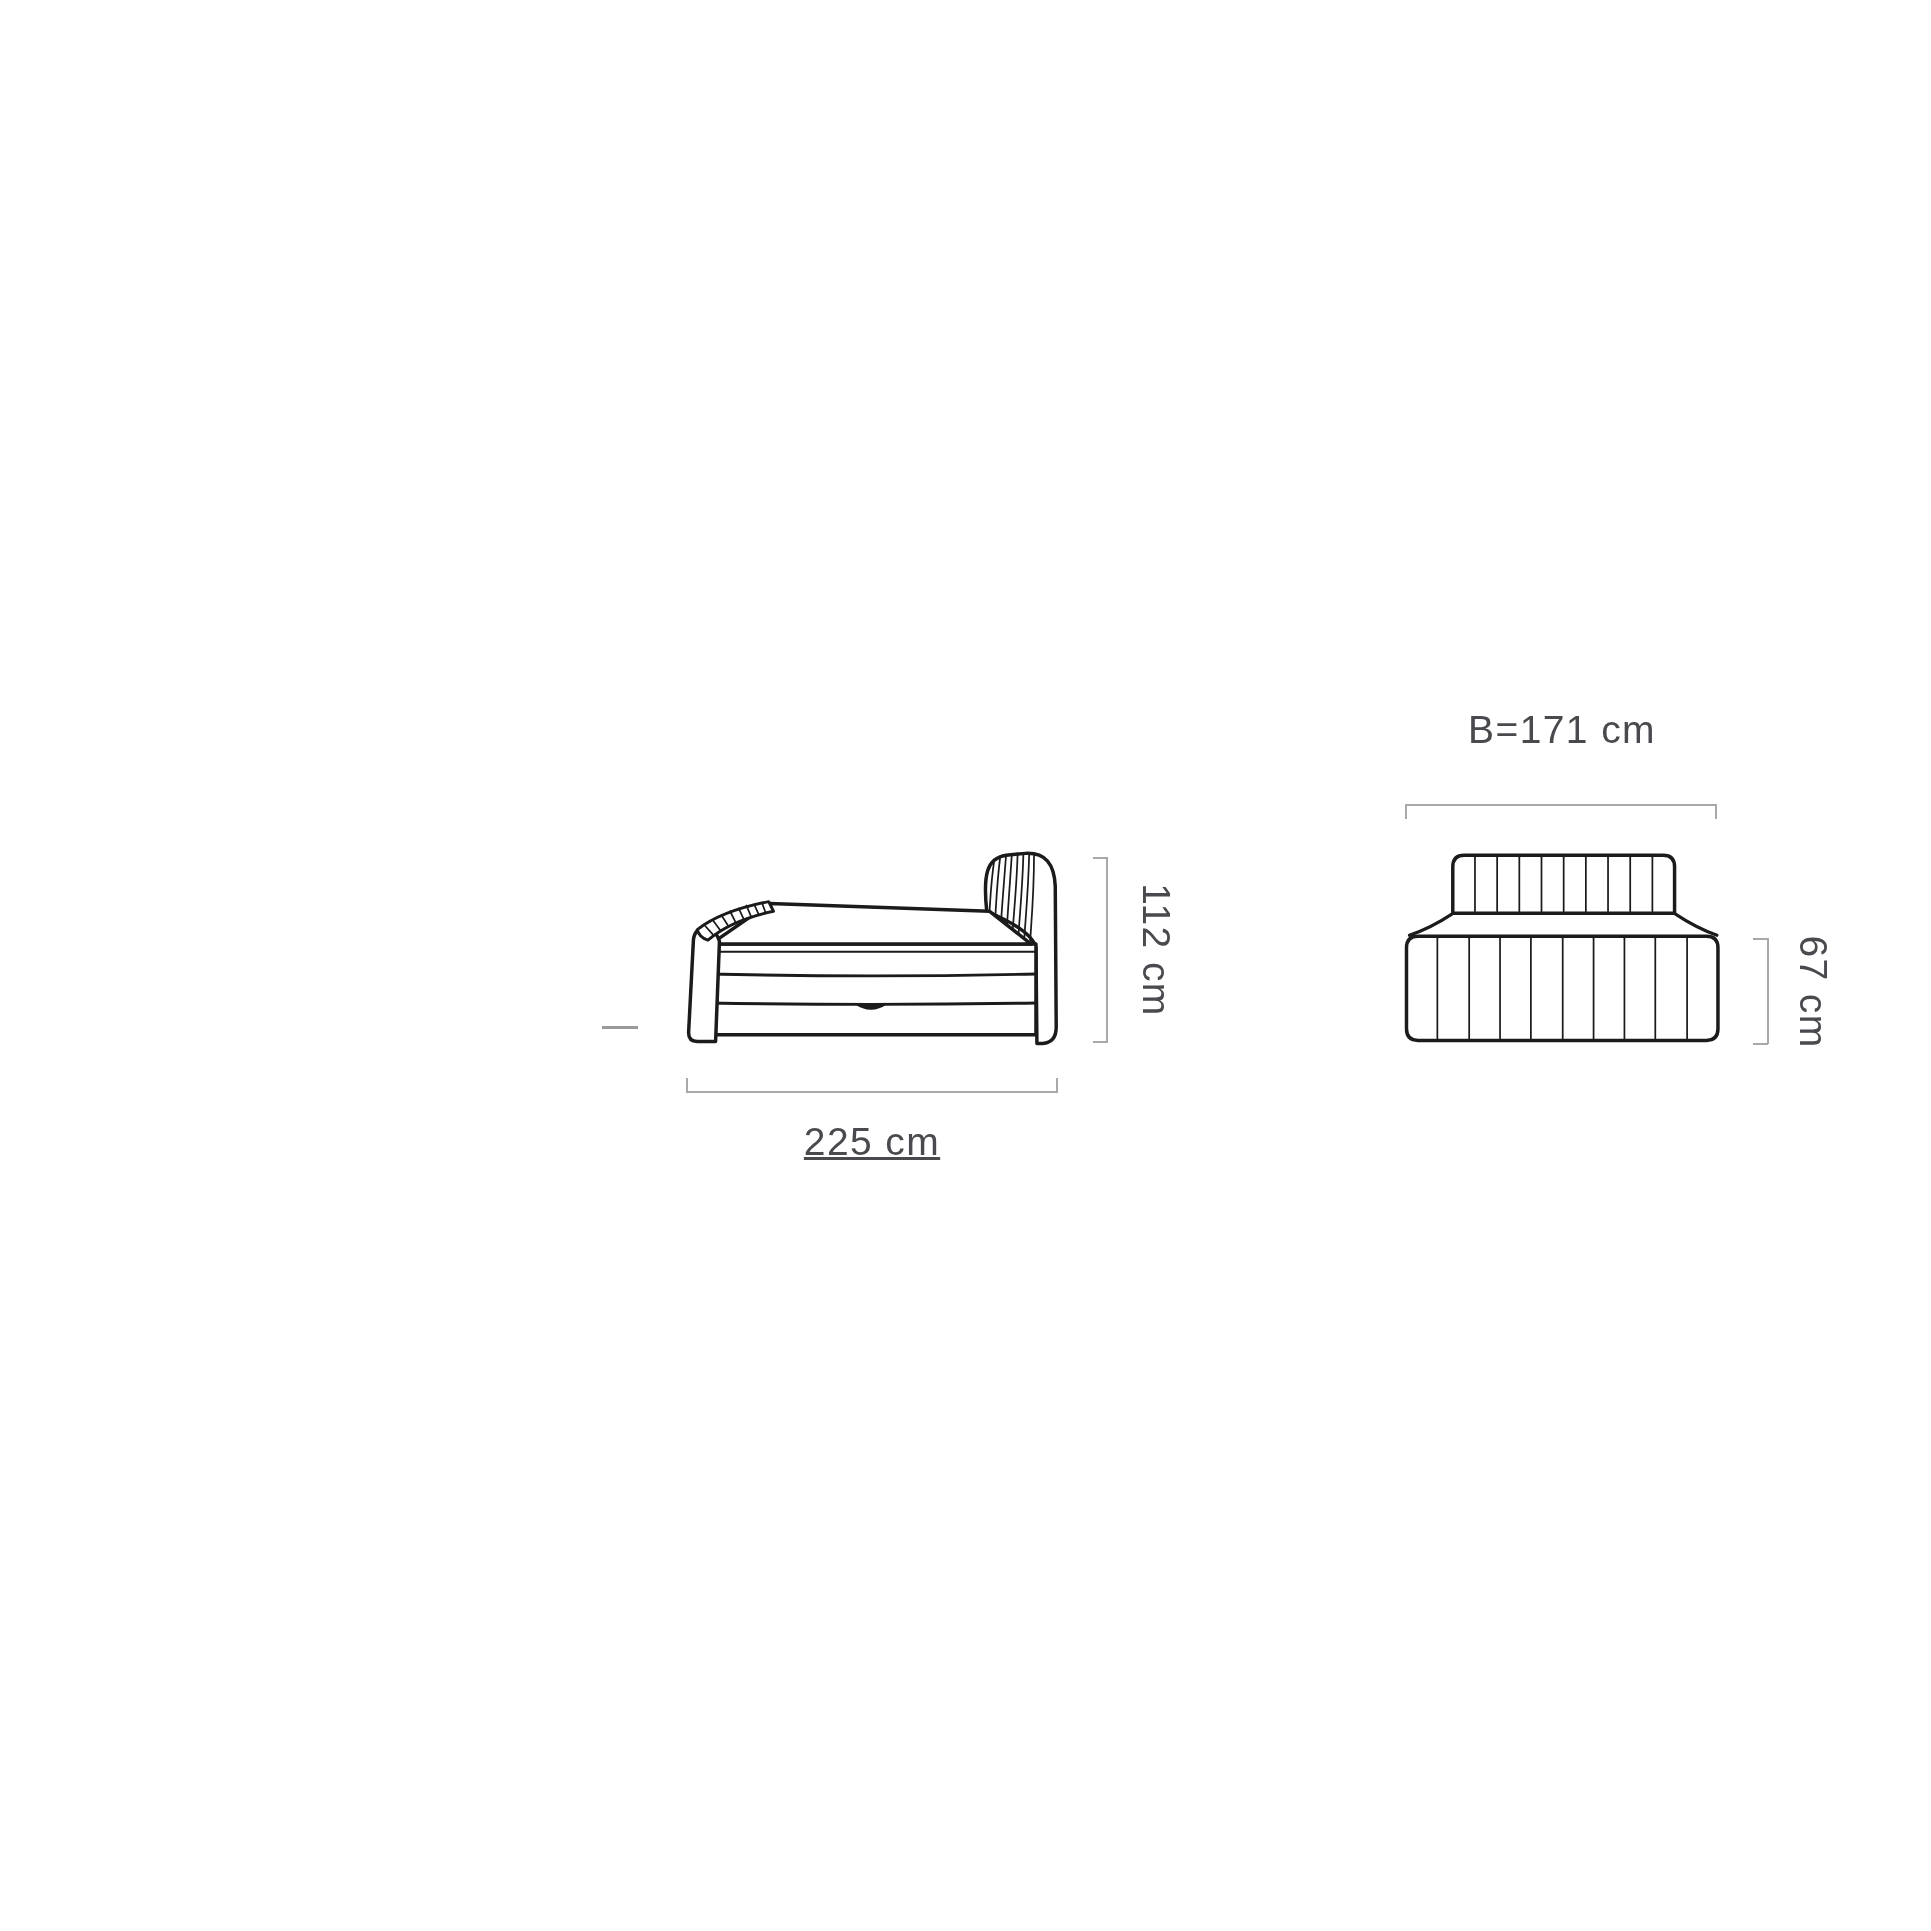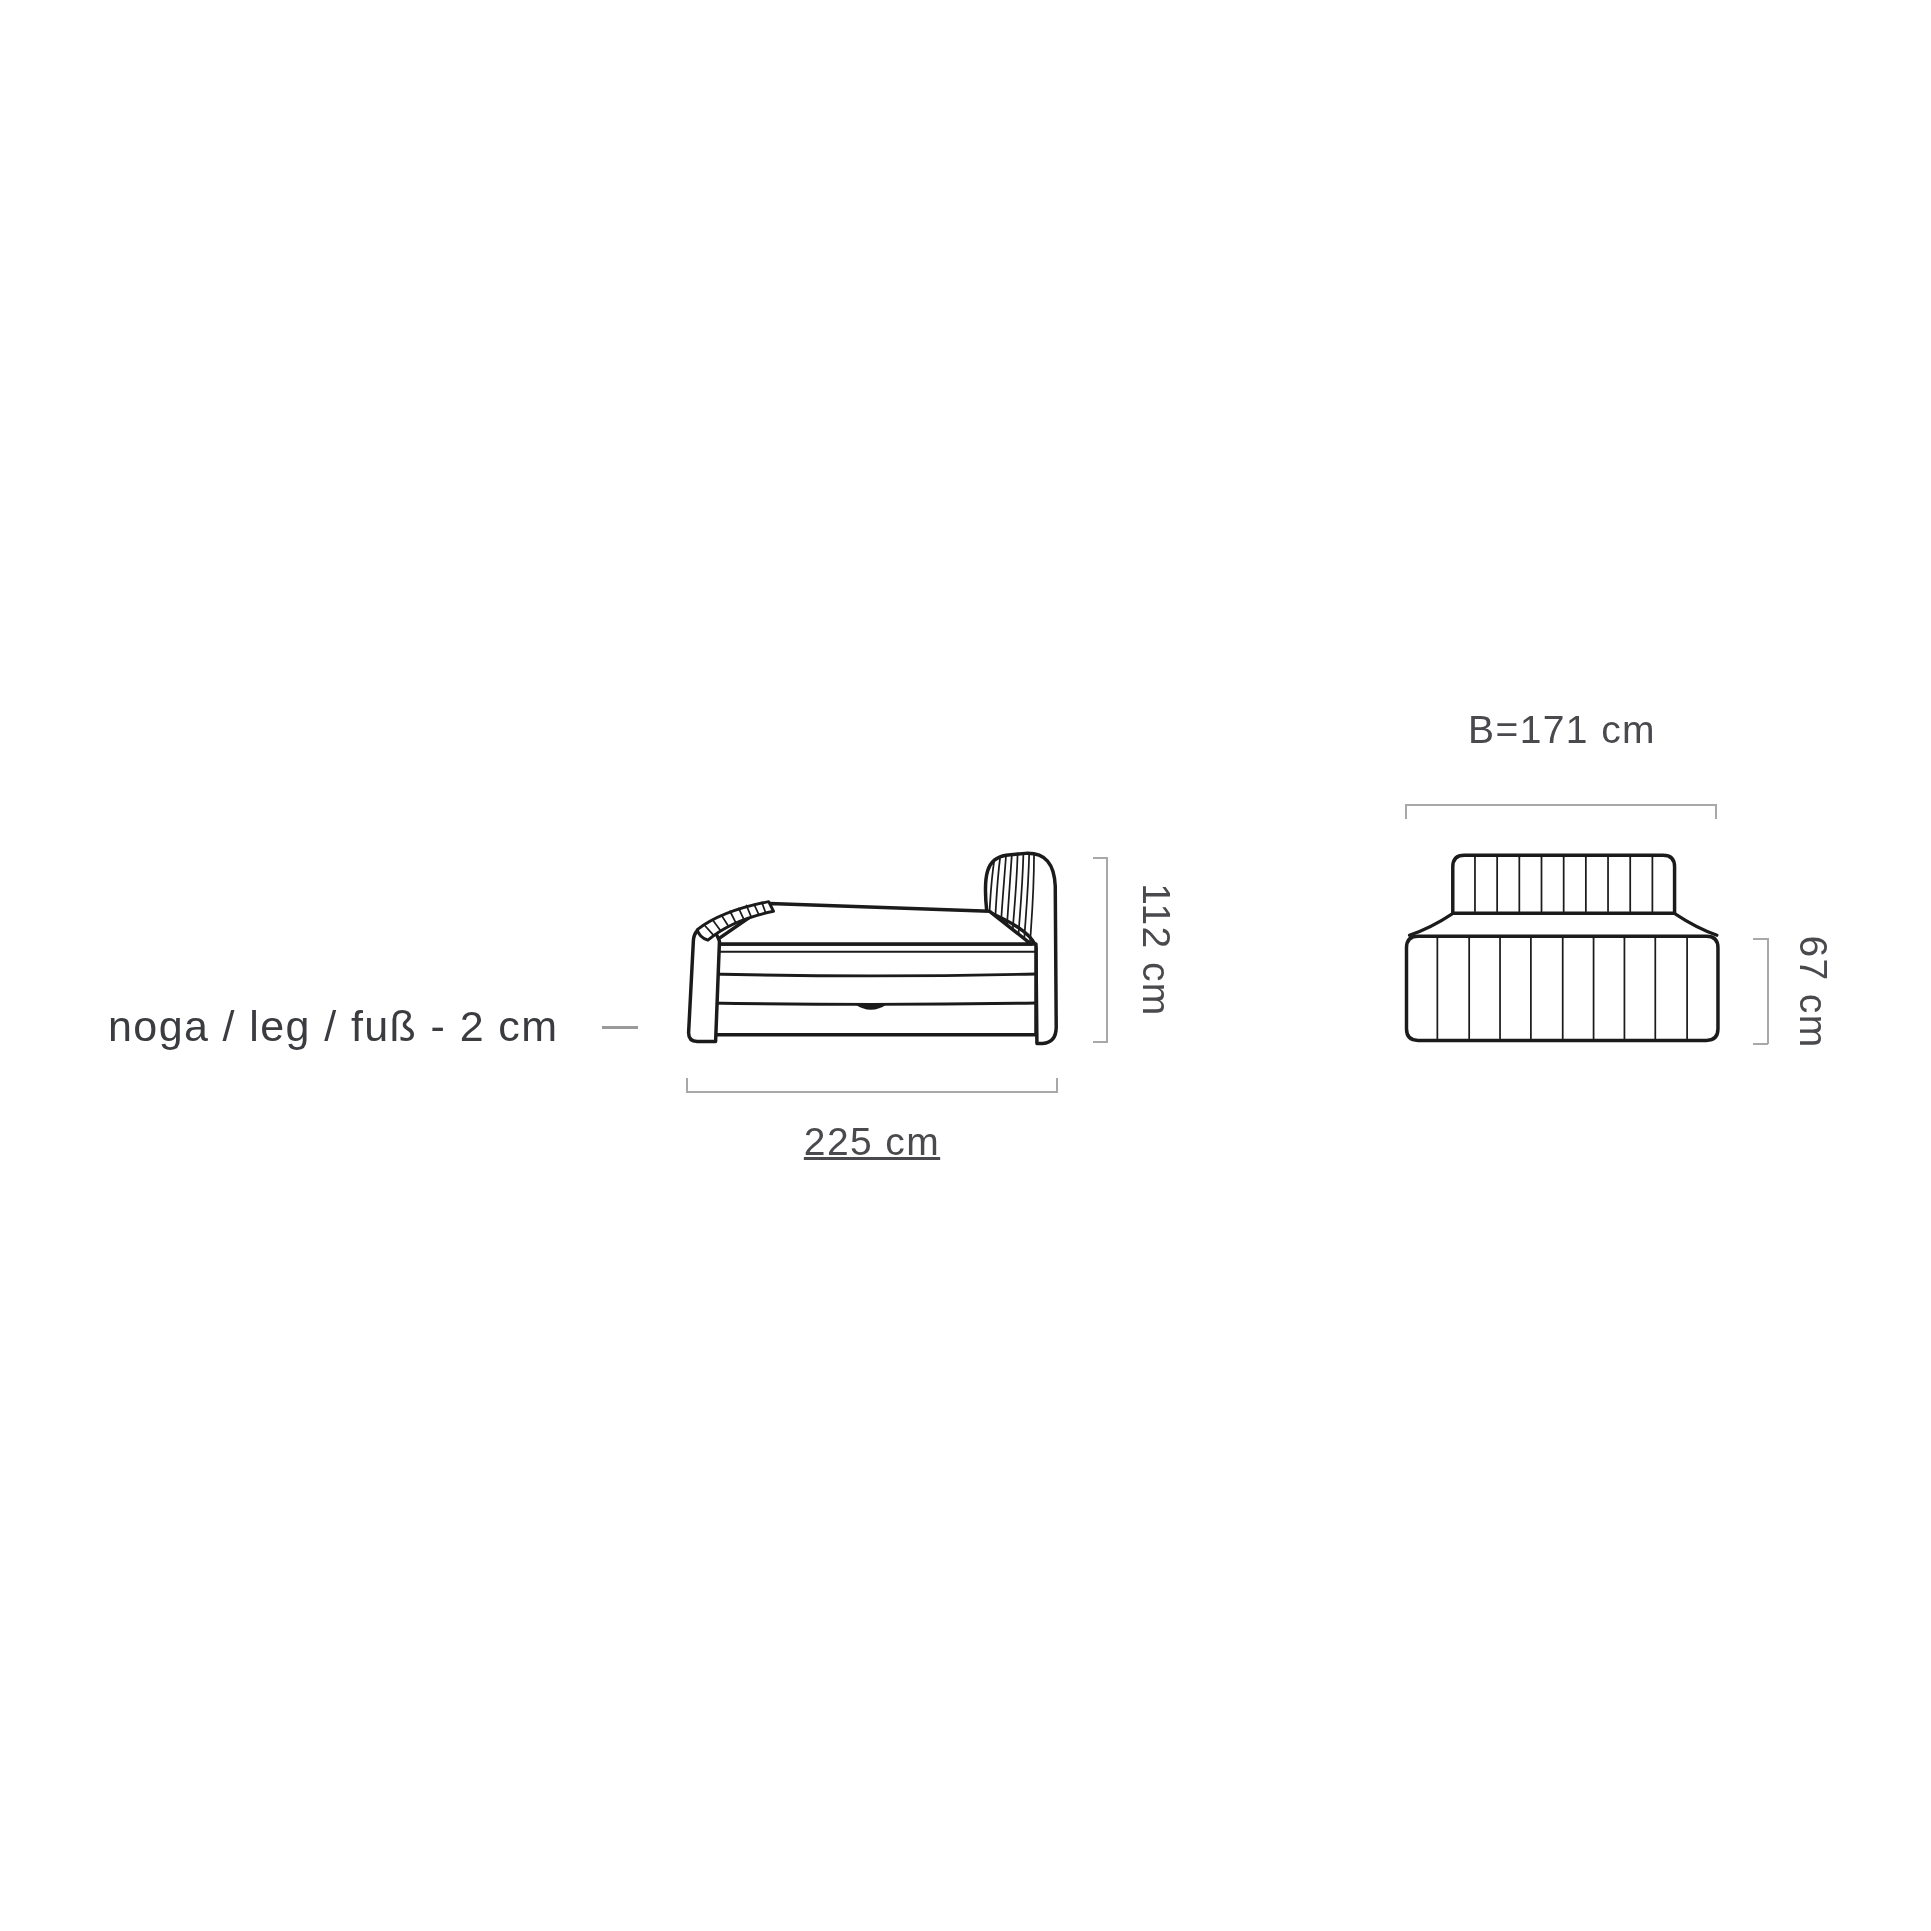--- a/index.html
+++ b/index.html
@@ -24,21 +24,20 @@
   .dim-line{ position:absolute; background:#a8a8a8; }
   svg{ position:absolute; overflow:visible; }
   .stroke{ fill:none; stroke:#1b1b1b; stroke-linecap:round; stroke-linejoin:round; }
   .solid{ fill:#ffffff; stroke:#1b1b1b; stroke-linecap:round; stroke-linejoin:round; }
 </style>
 </head>
 <body>
 
 <div class="stage">
 
-  <div class="lbl leg-note" style="left:108px;top:1002px;">noga / leg / fuß  - 2 cm</div>
   <div class="dim-line" style="left:602px;top:1026px;width:36px;height:2.9px;background:#9a9a9a;"></div>
 
   <svg style="left:671px;top:836px;width:425px;height:220px;" viewBox="695 866 440 228">
 
     <g>
       <path class="solid" stroke-width="3.6" d="M 1022 944 C 1018 906 1022 889 1042 886 L 1062 884 C 1083 883 1092 895 1093 918
            L 1094 1064 Q 1094 1080 1080 1081 L 1074 1081 L 1073 982 C 1070 968 1048 955 1022 944 Z"></path>
       <g class="stroke" stroke-width="1.8">
         <path d="M 1030 890 C 1027 908 1026 926 1025 942"></path>
         <path d="M 1036 887 C 1033 910 1032 931 1031 948"></path>

